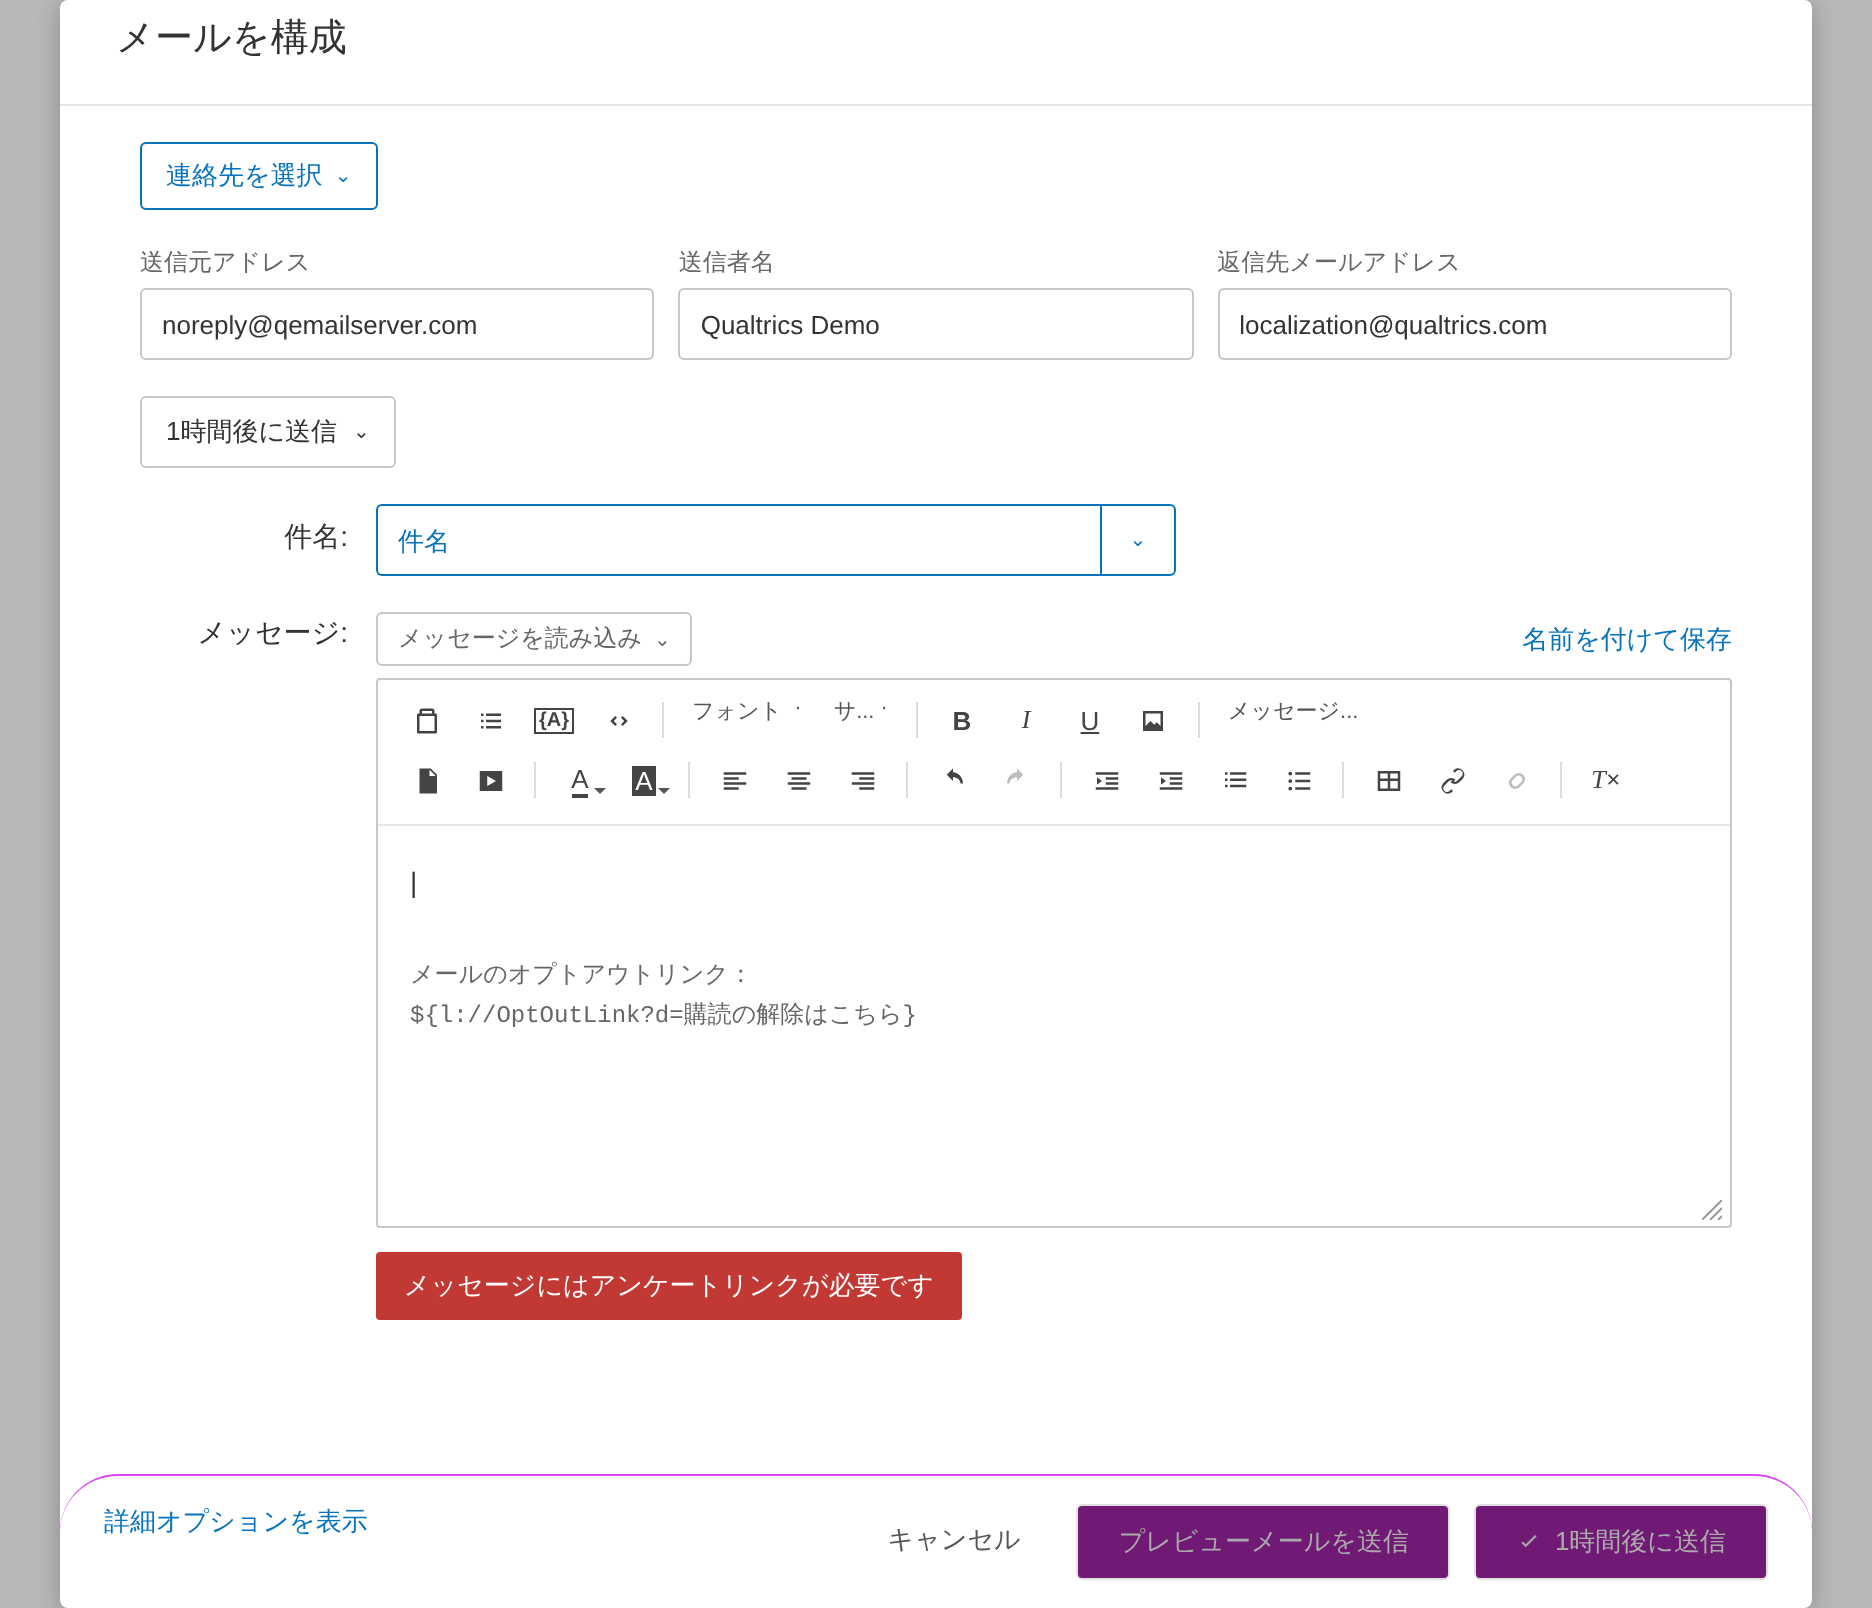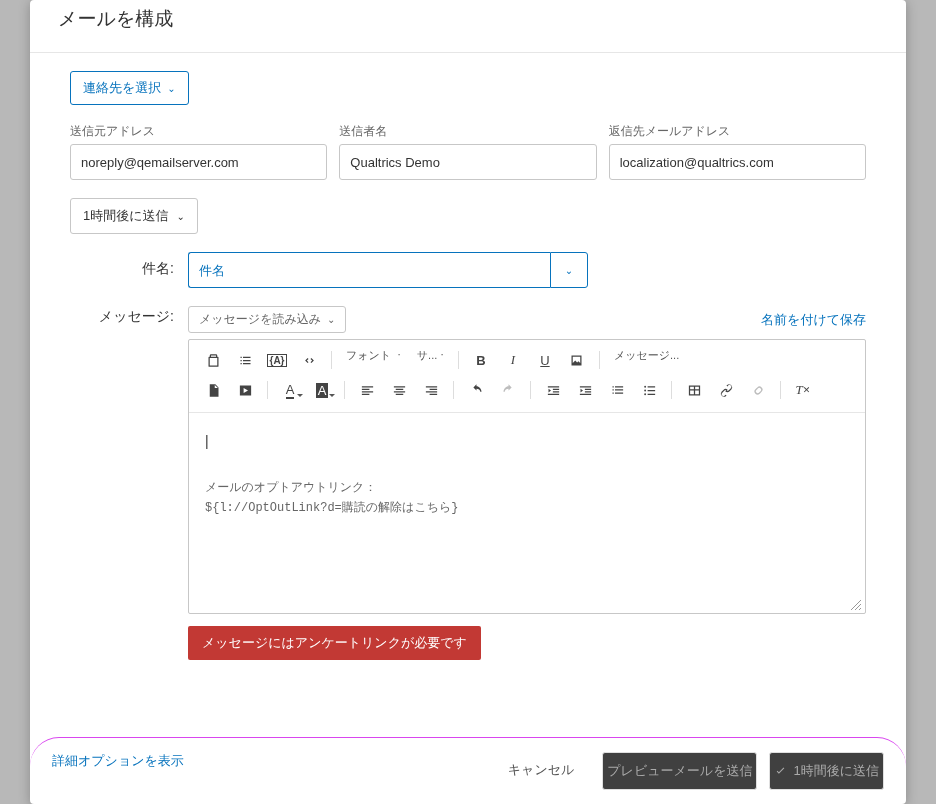--- a/index.html
+++ b/index.html
@@ -242,22 +242,22 @@
     .btn-ghost {
       padding: 9px 16px;
       background: transparent;
       border: none;
       color: #555;
       font-size: 13px;
       cursor: pointer;
       border-radius: 3px;
     }
     .btn-disabled {
-      padding: 9px 4px;
-      background: #404040;
+      padding: 9px 20px;
+      background: #701a75;
       border: 1px solid #e0e0e0;
       color: #aaa;
       font-size: 13px;
       border-radius: 3px;
       cursor: not-allowed;
       display: inline-flex;
       align-items: center;
       gap: 6px;
     }
     .btn-disabled svg { width: 13px; height: 13px; fill: #aaa; }

